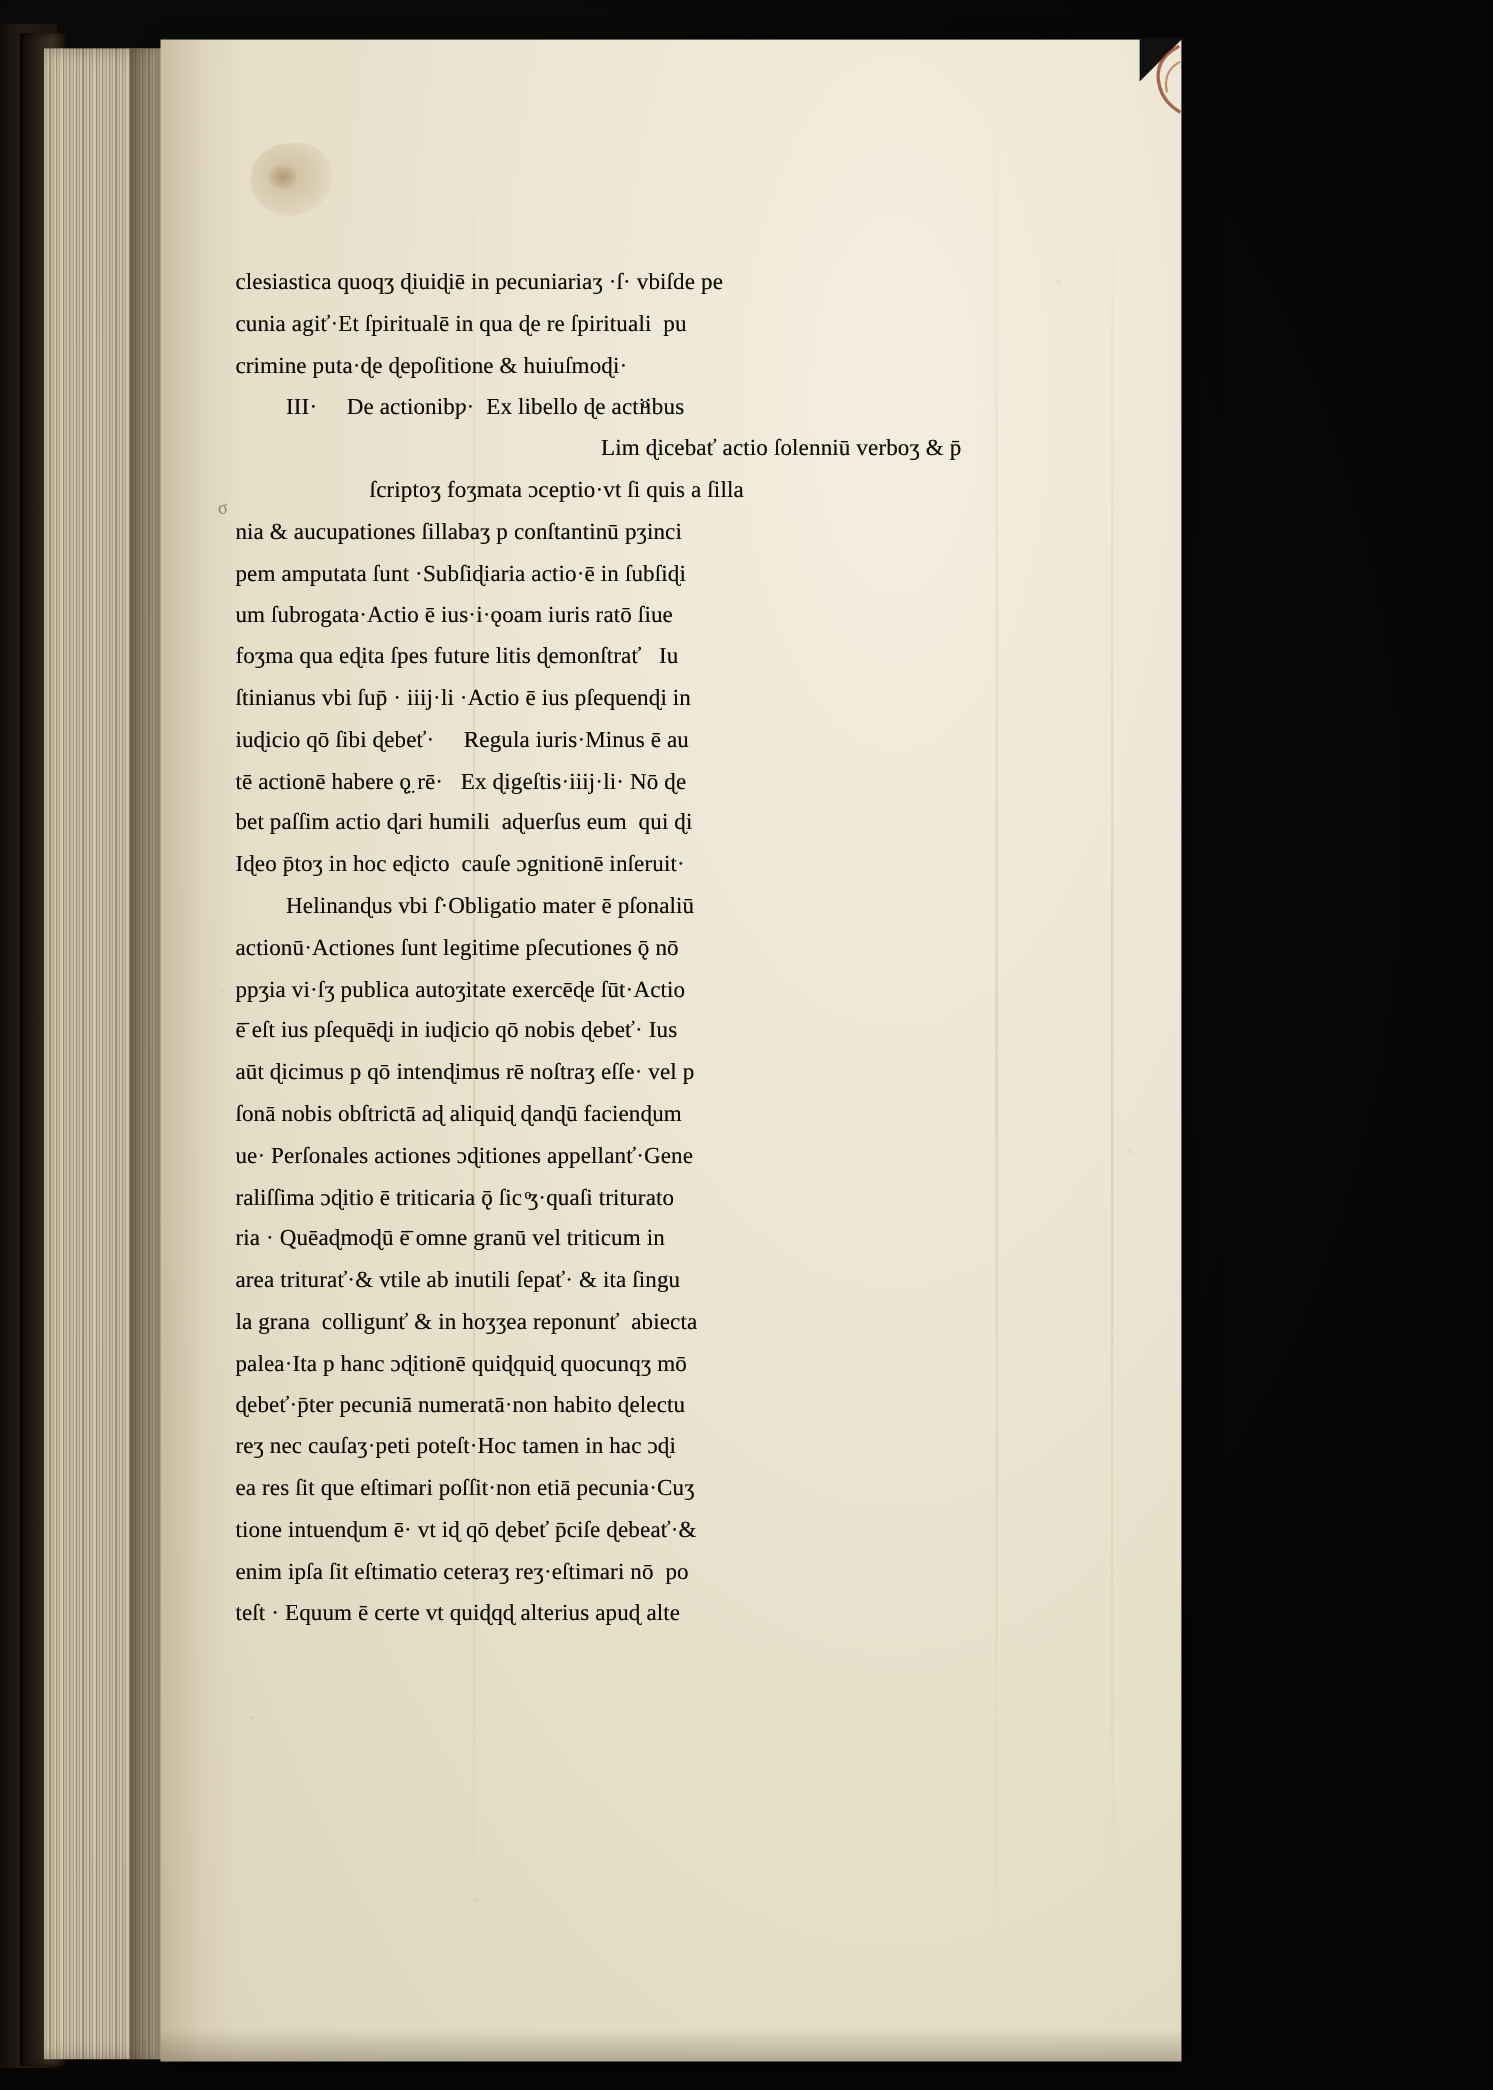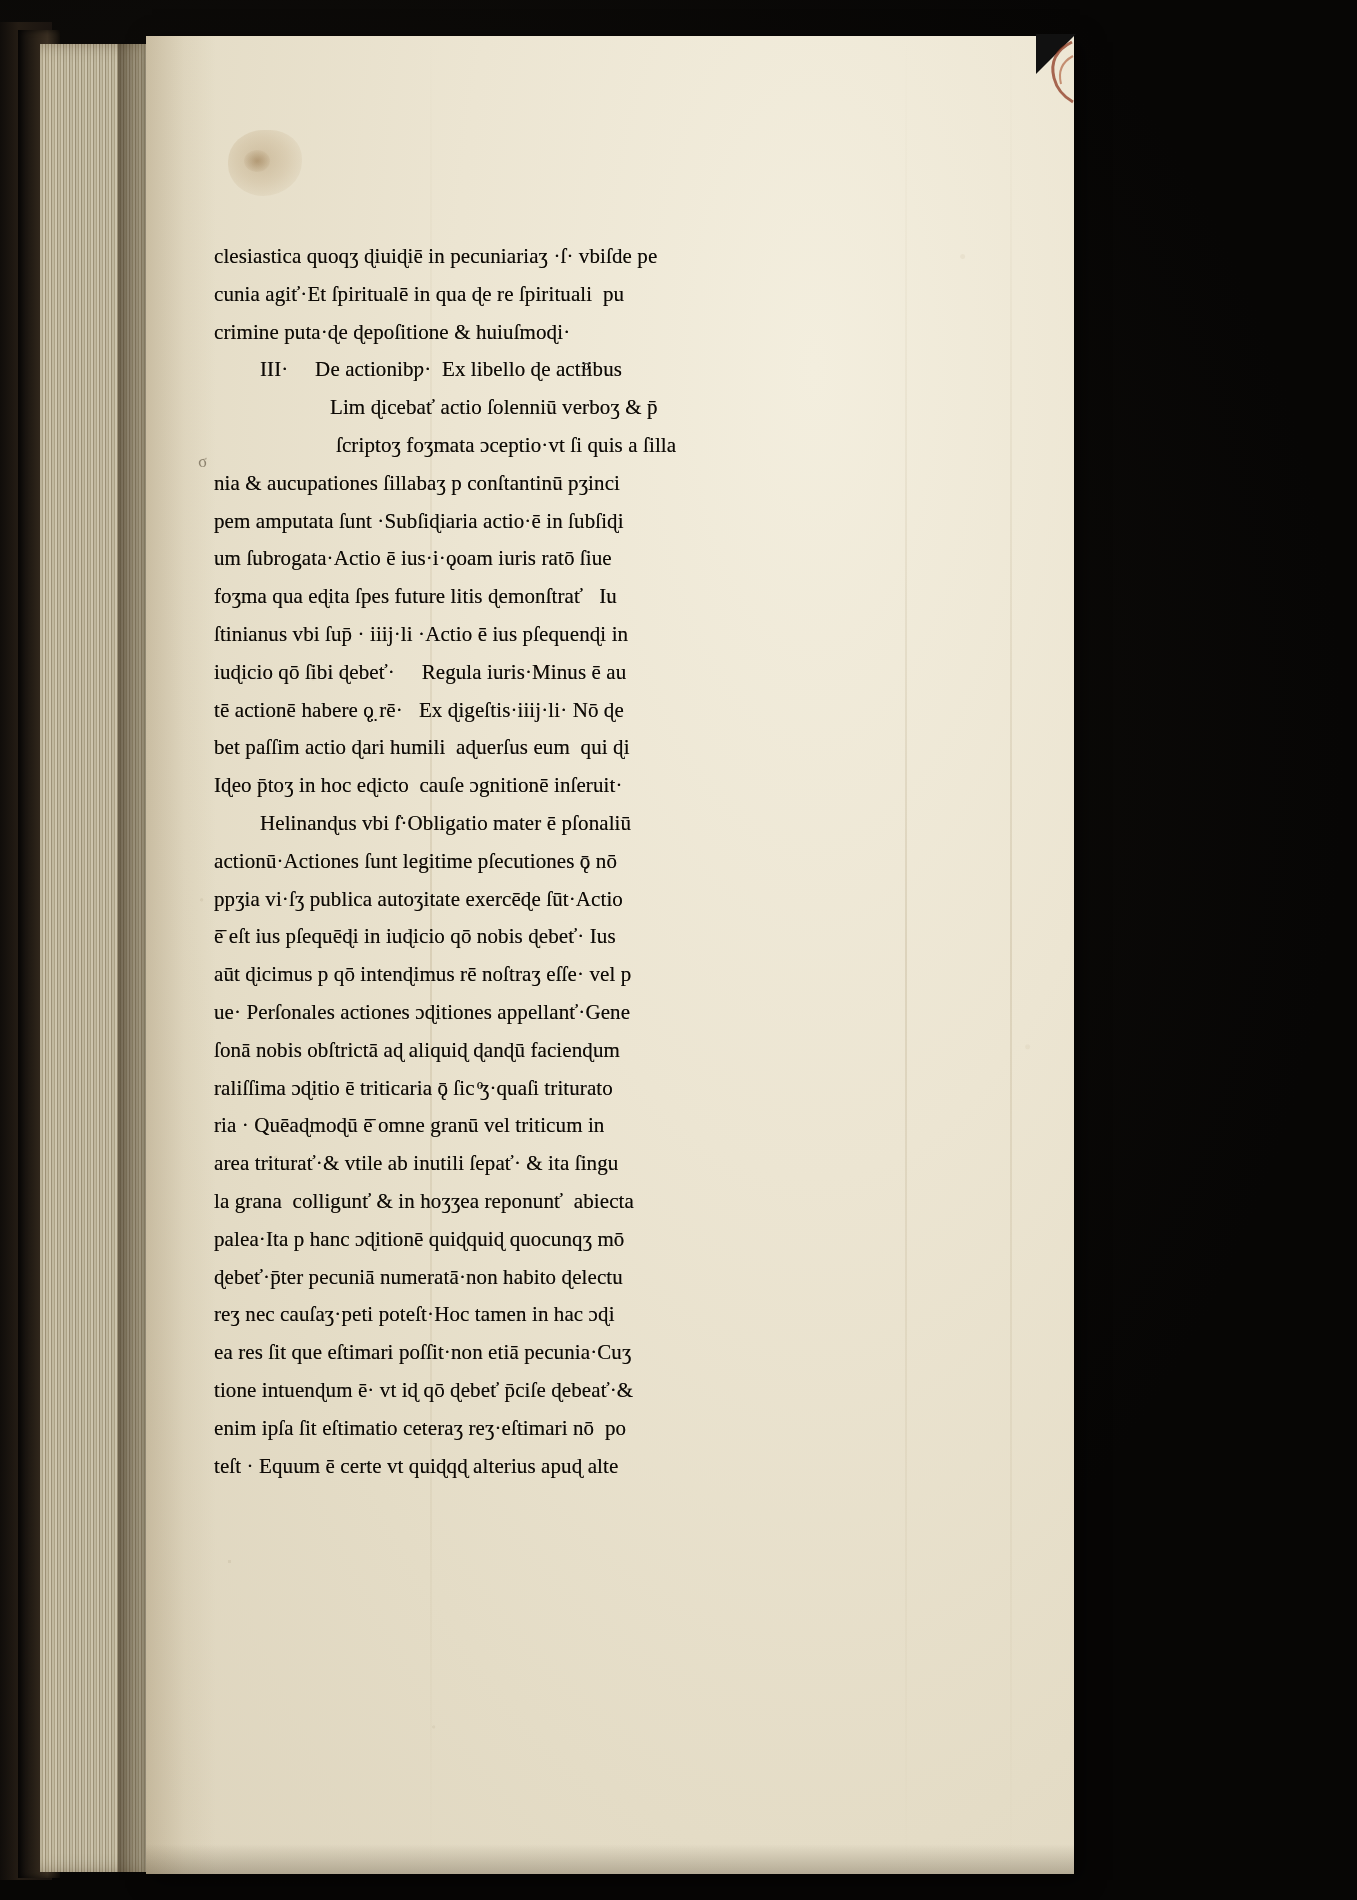--- a/index.html
+++ b/index.html
@@ -160,21 +160,21 @@
     font-family: "Liberation Serif", serif;
     font-size: 21px;
     line-height: 37.8px;
     color: #14110d;
     white-space: pre;
     letter-spacing: .1px;
     text-shadow: 0 0 .6px rgba(25,20,14,.55);
     filter: contrast(1.06);
   }
   .line.ind1 { padding-left: 46px; }
-  .line.ind2 { padding-left: 116px; }
+  .line.ind2 { padding-left: 116px; text-align: right; }
   .line.ind3 { padding-left: 122px; }
 
   
   .marginal {
     position: absolute;
     left: 198px;
     top: 452px;
     font-family: "Liberation Serif", serif;
     font-size: 17px;
     color: rgba(70,58,40,.55);
@@ -235,22 +235,22 @@
       <div class="line">ſtinianus vbi ſup̄ · iiij·li ·Actio ē ius pſequenɖi in</div>
       <div class="line">iuɖicio qō ſibi ɖebeť·     Regula iuris·Minus ē au</div>
       <div class="line">tē actionē habere ǫ̤ rē·   Ex ɖigeſtis·iiij·li· Nō ɖe</div>
       <div class="line">bet paſſim actio ɖari humili  aɖuerſus eum  qui ɖi</div>
       <div class="line">Iɖeo p̄toʒ in hoc eɖicto  cauſe ɔgnitionē inſeruit·</div>
       <div class="line ind1">Helinanɖus vbi ſ̈·Obligatio mater ē pſonaliū</div>
       <div class="line">actionū·Actiones ſunt legitime pſecutiones ǭ nō</div>
       <div class="line">рpʒia vi·ſʒ publica autoʒitate exercēɖe ſūt·Actio</div>
       <div class="line">ē̄ eſt ius pſequēɖi in iuɖicio qō nobis ɖebeť· Ius</div>
       <div class="line">aūt ɖicimus р qō intenɖimus rē noſtraʒ eſſe· vel р</div>
+      <div class="line">ſonā nobis obſtrictā aɖ aliquiɖ ɖanɖū facienɖum</div>
       <div class="line">ue· Perſonales actiones ɔɖitiones appellanť·Gene</div>
-      <div class="line">ſonā nobis obſtrictā aɖ aliquiɖ ɖanɖū facienɖum</div>
       <div class="line">raliſſima ɔɖitio ē triticaria ǭ ſic ͦʒ·quaſi triturato</div>
       <div class="line">ria · Quēaɖmoɖū ē̄ omne granū vel triticum in</div>
       <div class="line">area triturať·&amp; vtile ab inutili ſepať· &amp; ita ſingu</div>
       <div class="line">la grana  colligunť &amp; in hoʒʒea reponunť  abiecta</div>
       <div class="line">palea·Ita р hanc ɔɖitionē quiɖquiɖ quocunqʒ mō</div>
       <div class="line">ɖebeť·p̄ter pecuniā numeratā·non habito ɖelectu</div>
       <div class="line">reʒ nec cauſaʒ·peti poteſt·Hoc tamen in hac ɔɖi</div>
       <div class="line">ea res ſit que eſtimari poſſit·non etiā pecunia·Cuʒ</div>
       <div class="line">tione intuenɖum ē· vt iɖ qō ɖebeť p̄ciſe ɖebeať·&amp;</div>
       <div class="line">enim ipſa ſit eſtimatio ceteraʒ reʒ·eſtimari nō  po</div>

